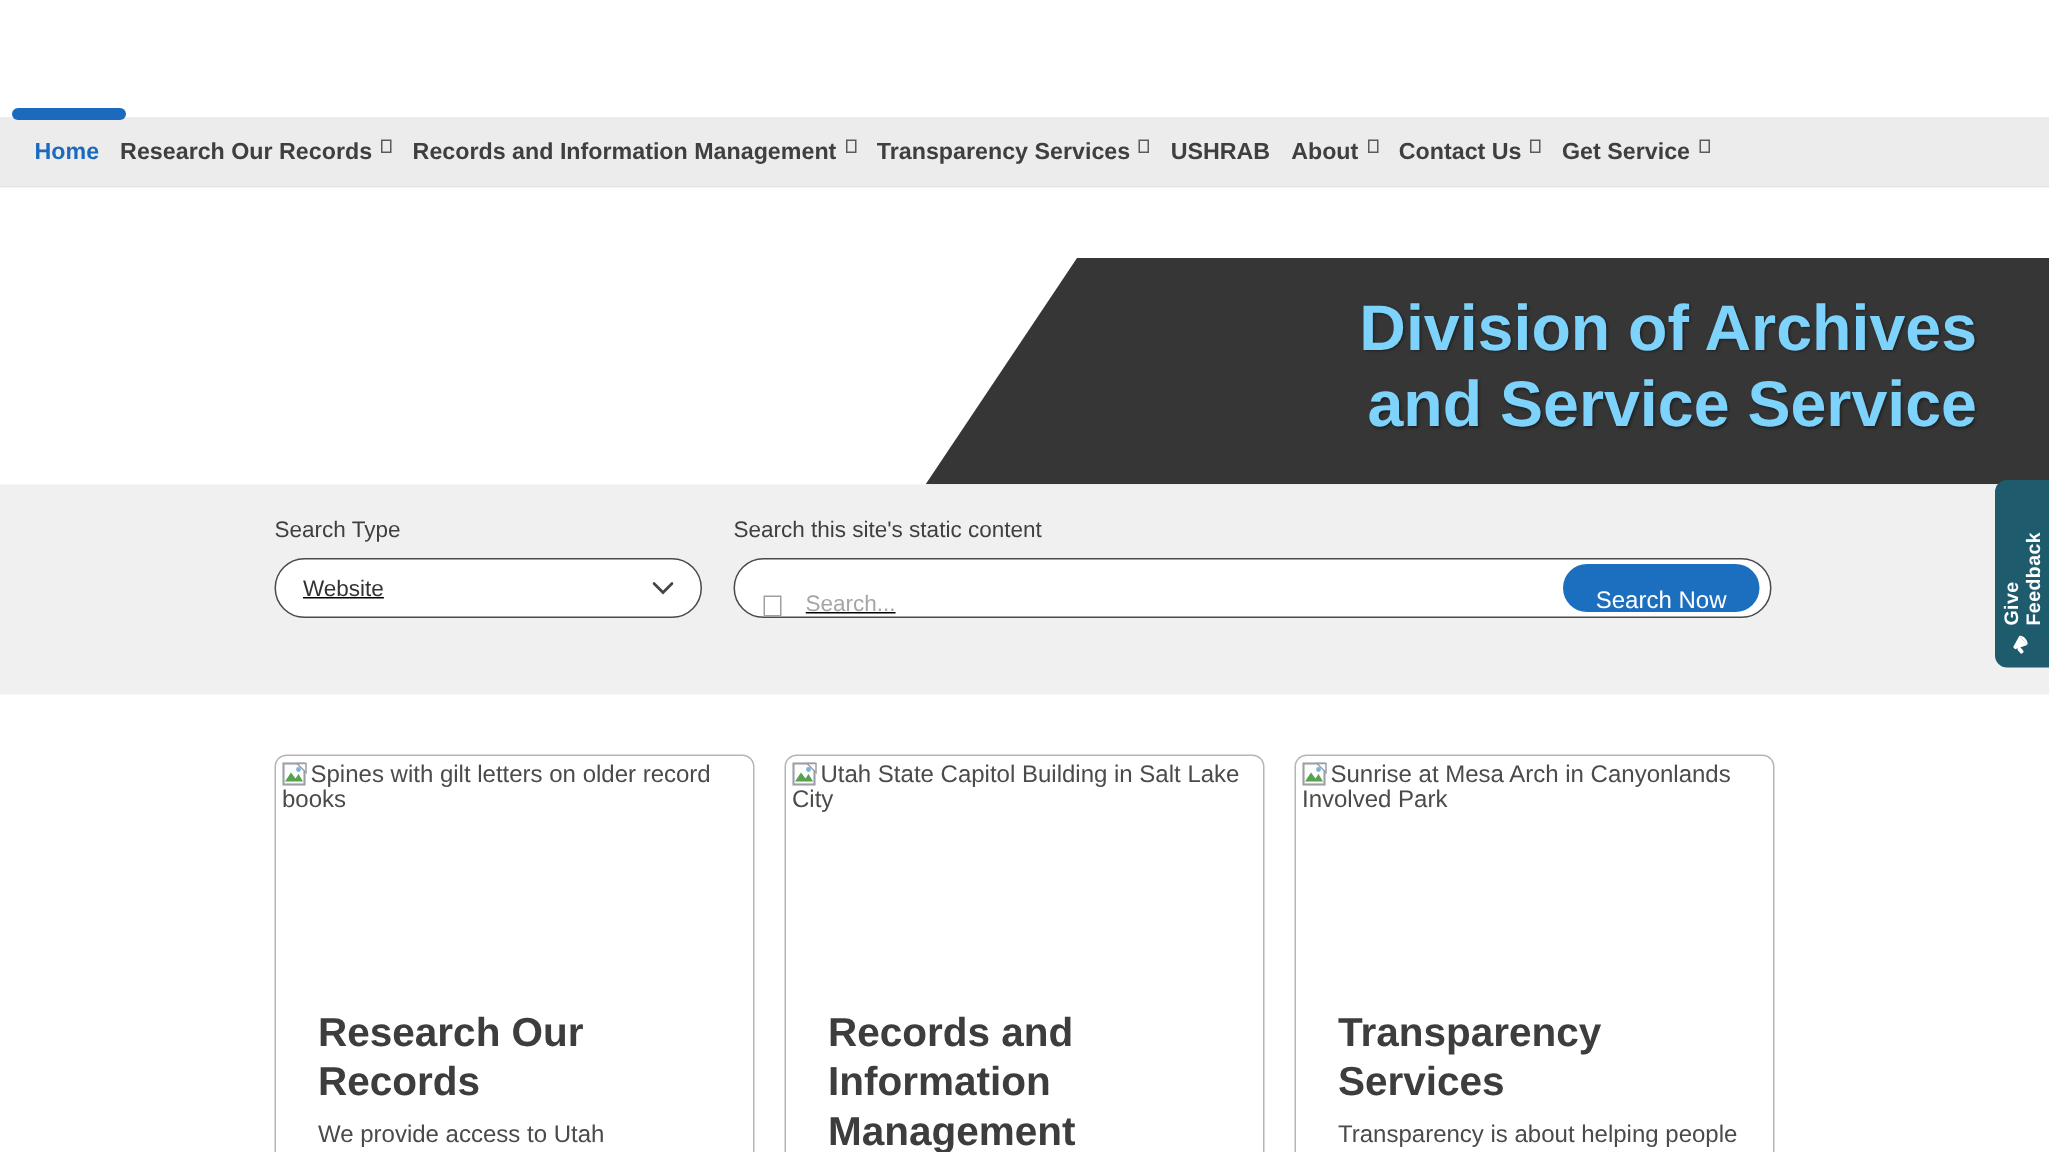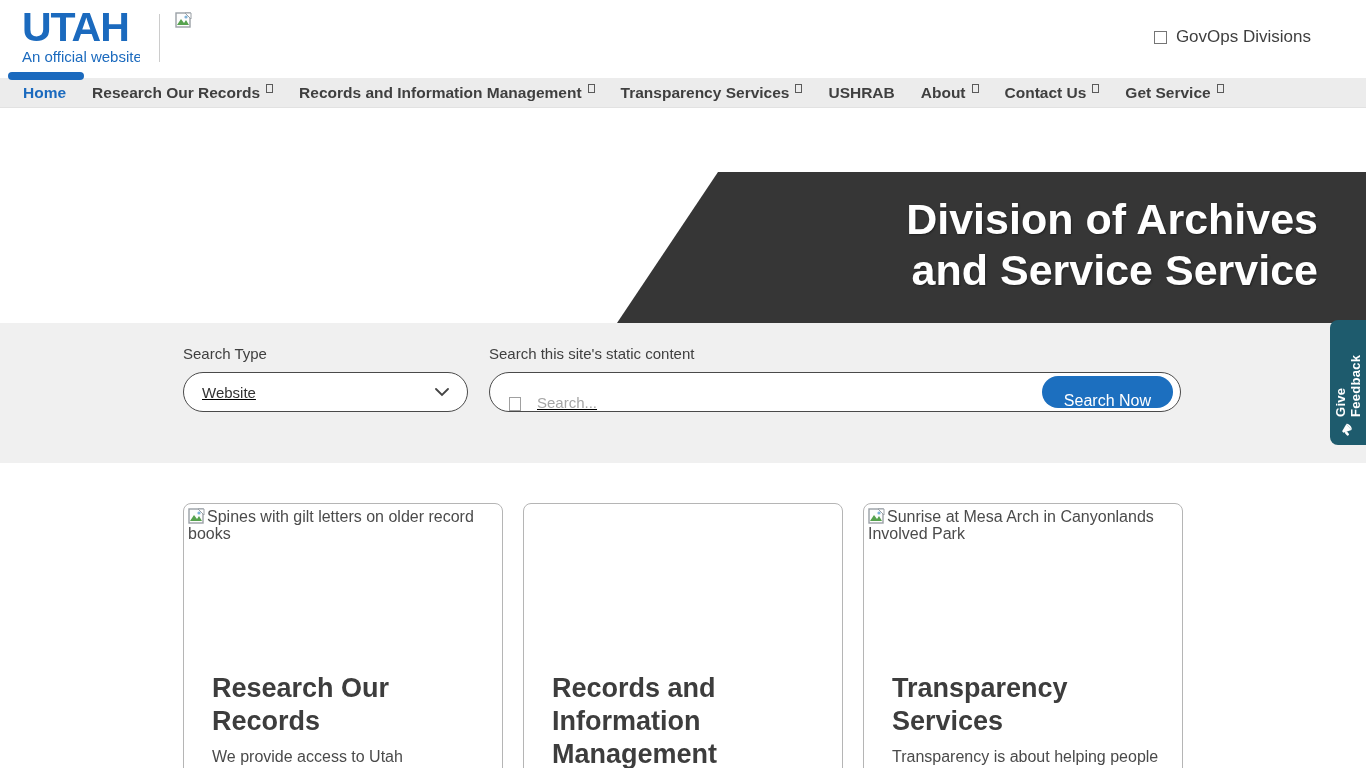--- a/index.html
+++ b/index.html
@@ -12,34 +12,34 @@
   .logo-group { position:absolute; left:22px; top:6px; }
   .logo-word { font-size:41px; font-weight:800; letter-spacing:-1px; color:#1b6abe; line-height:42px; }
   .logo-sub { font-size:15px; color:#1b6abe; width:118px; white-space:nowrap; overflow:hidden; line-height:17px; }
   .hdr-divider { position:absolute; left:159px; top:14px; width:1px; height:48px; background:#ccc; }
   .hdr-broken-img { position:absolute; left:175px; top:12px; }
   .govops { position:absolute; right:55px; top:27px; display:flex; align-items:center; gap:9px; cursor:pointer; }
   .govops-box { width:13px; height:13px; border:1px solid #757575; background:transparent; }
   .govops-label { font-size:17px; color:#3f3f3f; }
 
   
-  .nav { position:absolute; left:0; top:78px; width:1366px; height:30px; background:#ececec;
-         display:flex; align-items:center; gap:26px; padding-left:23px; border-bottom:1px solid #e2e2e2; }
+  .nav { position:absolute; left:0; top:78px; width:1366px; height:47px; background:#ececec;
+         display:flex; align-items:center; gap:14px; padding-left:23px; border-bottom:1px solid #e2e2e2; }
   .nav-active-bar { position:absolute; left:8px; top:-6px; width:76px; height:8px; border-radius:5px; background:#1b6abe; }
   .nav-item { display:flex; align-items:flex-start; gap:6px; font-size:15.5px; font-weight:bold;
               color:#3f3f3f; text-decoration:none; cursor:pointer; line-height:19px; }
   .nav-item.active { color:#1b6abe; }
   .dd-square { width:7px; height:9px; border:1px solid #5a5a5a; margin-top:1px; display:inline-block; }
 
   
   .hero-zone { position:absolute; left:0; top:125px; width:1366px; height:198px; background:#fff; }
   .hero-shape { position:absolute; left:617px; top:47px; width:749px; height:151px; background:#363636;
                 -webkit-clip-path:polygon(101px 0, 100% 0, 100% 100%, 0 100%);
                 clip-path:polygon(101px 0, 100% 0, 100% 100%, 0 100%); }
-  .hero-title { position:absolute; right:48px; top:22px; text-align:right; color:#ffffff;
+  .hero-title { position:absolute; right:48px; top:22px; text-align:right; color:#7dd3fc;
                 font-size:43px; font-weight:bold; line-height:51px; text-shadow:1px 1px 2px rgba(0,0,0,.4); }
   .hero-title span { display:block; }
 
   
   .band { position:absolute; left:0; top:323px; width:1366px; height:140px; background:#f0f0f0; }
   .band-label { position:absolute; top:22px; font-size:15px; color:#3f3f3f; }
   .lbl-type { left:183px; } .lbl-content { left:489px; }
   .pill { position:absolute; top:49px; height:40px; background:#fff; border:1.5px solid #4a4a4a; border-radius:20px;text-decoration:underline; }
   .select-pill { left:183px; width:285px; display:flex; align-items:center; padding:0 18px; cursor:pointer; }
   .select-value { font-size:15px; color:#333; flex:1; }
@@ -70,39 +70,20 @@
   .alt-row svg { vertical-align:text-top; margin-right:2px; }
   .card-body { position:absolute; left:28px; right:20px; top:168px; }
   .card-title { font-size:27px; font-weight:bold; color:#3d3d3d; line-height:33px; margin-bottom:9px; }
   .card-desc { font-size:16px; color:#4a4a4a; line-height:20px; }
 </style>
 </head>
 <body>
 
 <div id="page">
 
-  <div class="header">
-    <div class="logo-group">
-      <div class="logo-word">UTAH</div>
-      <div class="logo-sub">An official website</div>
-    </div>
-    <div class="hdr-divider"></div>
-    <span class="hdr-broken-img">
-      <svg width="17" height="17" viewBox="0 0 17 17">
-        <rect x="1" y="1" width="14" height="14" fill="#fdfdfd" stroke="#9aa0a6" stroke-width="1.4"></rect>
-        <polygon points="2,13 6,7 9,11 11,8 14,13" fill="#56a24e"></polygon>
-        <circle cx="11" cy="5" r="1.6" fill="#7db2d8"></circle>
-        <polygon points="10,1 16,1 16,7" fill="#fff" stroke="#9aa0a6" stroke-width="1"></polygon>
-      </svg>
-    </span>
-    <div class="govops">
-      <span class="govops-box"></span>
-      <span class="govops-label">GovOps Divisions</span>
-    </div>
-  </div>
 
   <div class="nav">
     <div class="nav-active-bar"></div>
     <a class="nav-item active">
       <span>Home</span>
     </a>
     <a class="nav-item">
       <span>Research Our Records</span>
       <span class="dd-square"></span>
     </a>
@@ -178,20 +159,28 @@
           <polygon points="10,1 16,1 16,7" fill="#fff" stroke="#9aa0a6" stroke-width="1"></polygon>
         </svg><span>Spines with gilt letters on older record books</span>
       </div>
       <div class="card-body">
         <div class="card-title">Research Our Records</div>
         <div class="card-desc">We provide access to Utah governmental entities' historical</div>
       </div>
     </div>
 
     <div class="card card-2">
+      <div class="alt-row">
+        <svg width="17" height="17" viewBox="0 0 17 17">
+          <rect x="1" y="1" width="14" height="14" fill="#fdfdfd" stroke="#9aa0a6" stroke-width="1.4"></rect>
+          <polygon points="2,13 6,7 9,11 11,8 14,13" fill="#56a24e"></polygon>
+          <circle cx="11" cy="5" r="1.6" fill="#7db2d8"></circle>
+          <polygon points="10,1 16,1 16,7" fill="#fff" stroke="#9aa0a6" stroke-width="1"></polygon>
+        </svg><span>Utah State Capitol Building in Salt Lake City</span>
+      </div>
       <div class="card-body">
         <div class="card-title">Records and Information Management</div>
         <div class="card-desc"></div>
       </div>
     </div>
 
     <div class="card card-3">
       <div class="alt-row">
         <svg width="17" height="17" viewBox="0 0 17 17">
           <rect x="1" y="1" width="14" height="14" fill="#fdfdfd" stroke="#9aa0a6" stroke-width="1.4"></rect>

